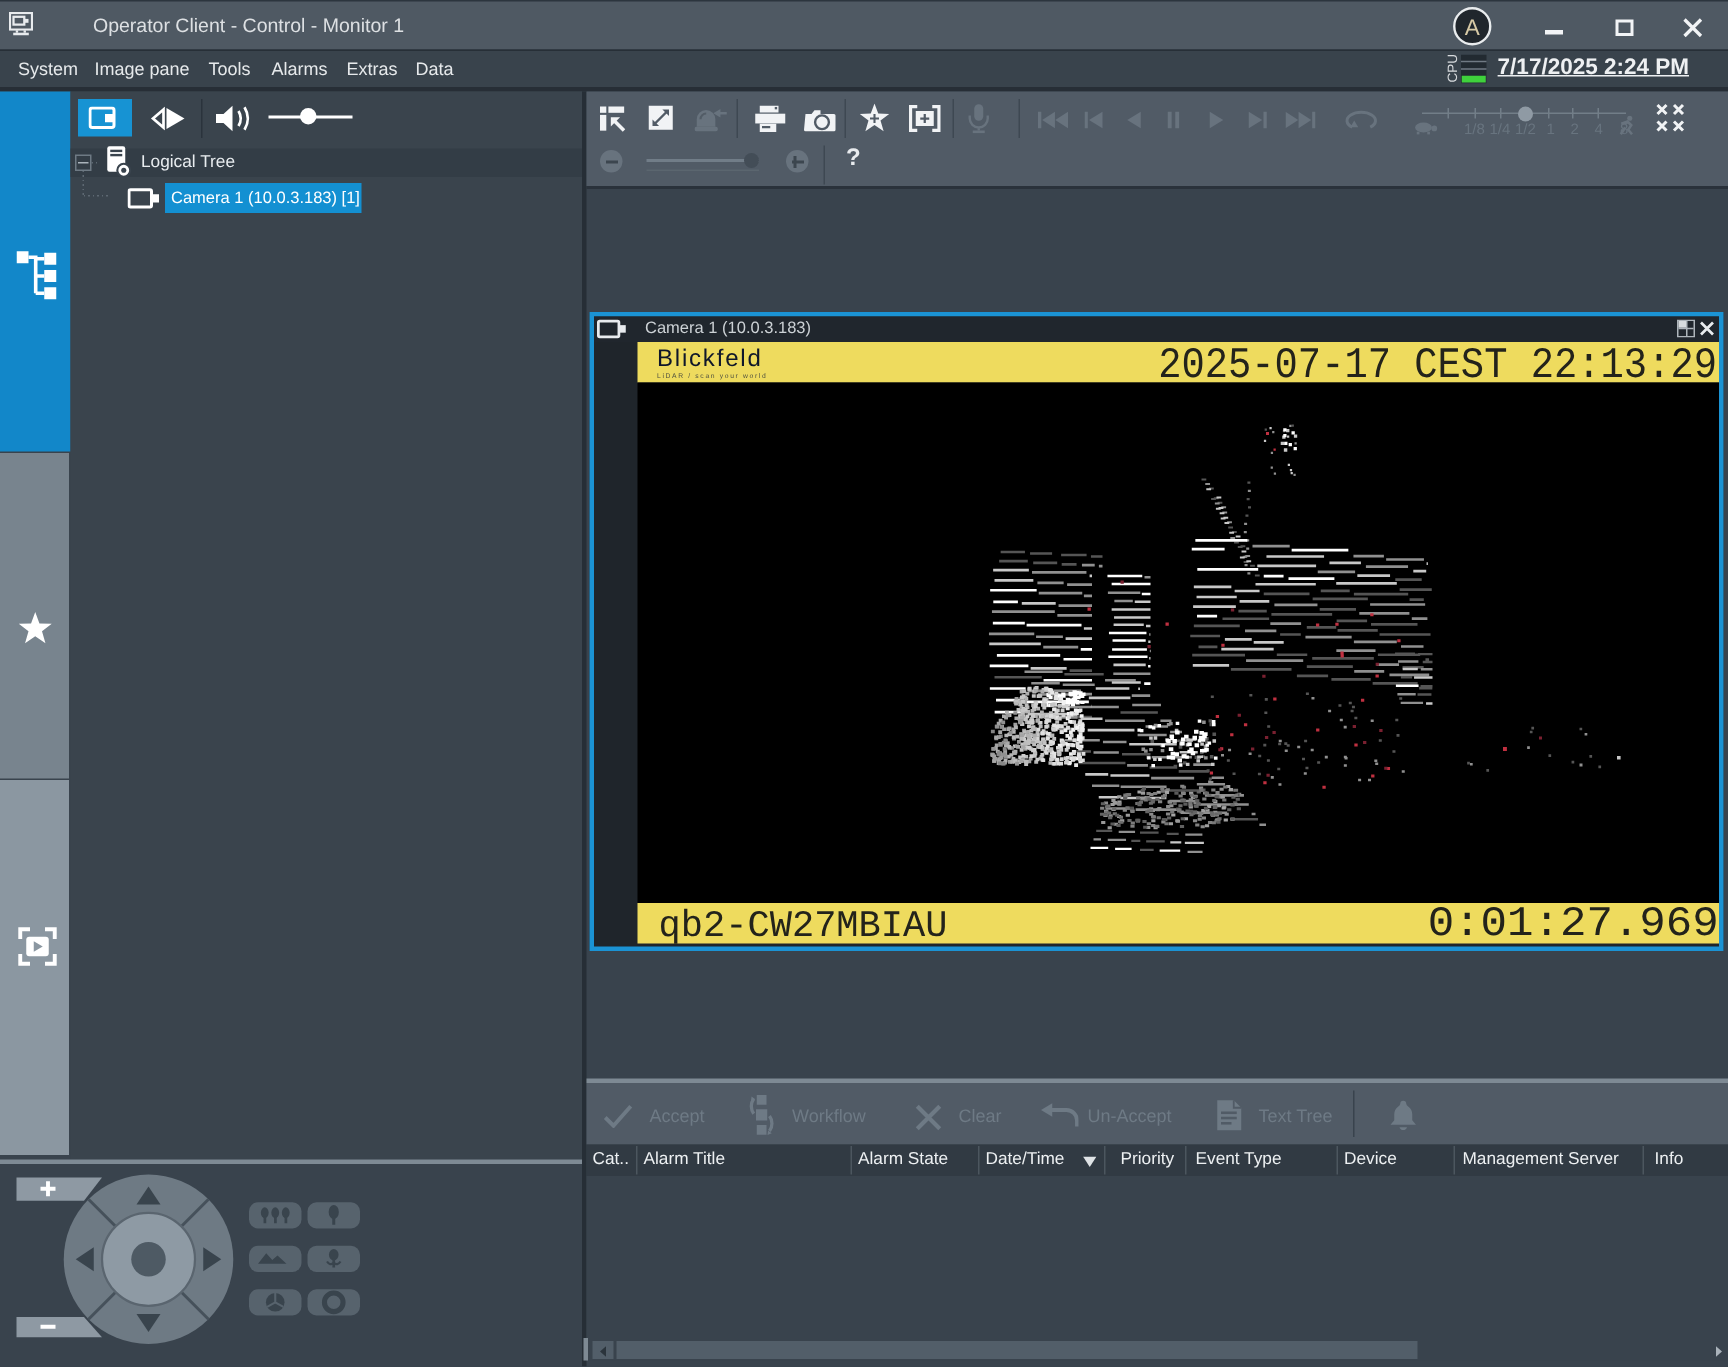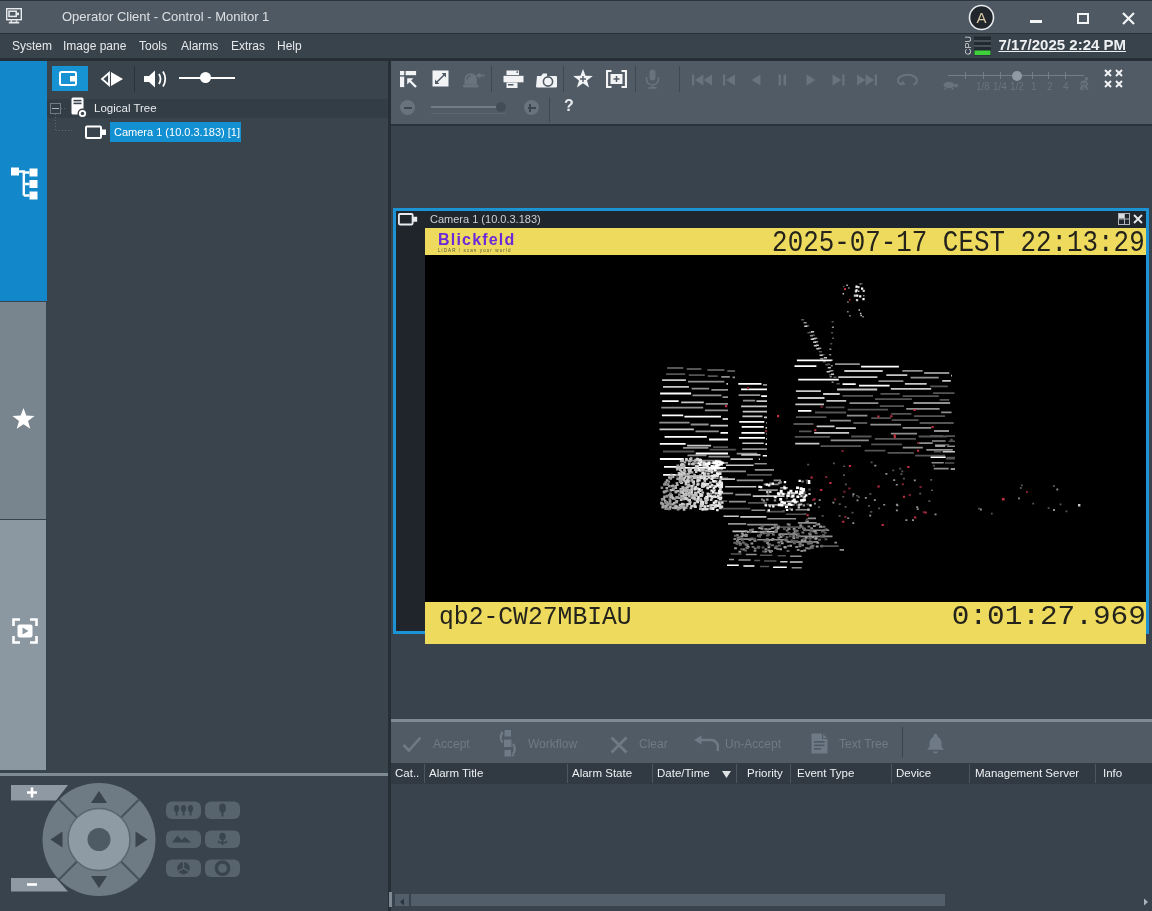--- a/index.html
+++ b/index.html
@@ -40,26 +40,26 @@
   .tsep1 { position:absolute; top:66px; width:1px; height:26px; background:#3e4852; }
   .tsep2 { position:absolute; top:97px; width:1px; height:26px; background:#3e4852; }
   .spdlbl { position:absolute; top:81px; font-size:10px; color:#68747f;margin-left:18px; }
 
   
   #pane { left:393px; top:208px; width:756px; height:426px; border:3px solid #1b93d4; background:#1f252b; }
   #ptitle { left:396px; top:211px; width:750px; height:17px; background:#20262d; }
   #ptitletxt { left:430px; top:213px; font-size:11px; color:#ccd1d5; }
   #vid-ytop { left:425px; top:228px; width:721px; height:27px; background:#eedb5e; }
   #vid-black { left:425px; top:255px; width:721px; height:347px; background:#000; }
-  #vid-ybot { left:425px; top:602px; width:721px; height:42px; background:#eedb5e; }
+  #vid-ybot { left:425px; top:602px; width:721px; height:27px; background:#eedb5e; }
   .osd { font-family:"Liberation Mono", monospace; color:#23231b; position:absolute; }
   #osd-clock { right:1px; top:-1px; font-size:29px; transform:scaleX(0.892); transform-origin:right;}
   #osd-name { left:14px; top:1px; font-size:25px; transform:scaleX(0.988); transform-origin:left;}
   #osd-time { right:0px; top:-1px; font-size:28px; transform:scaleX(1.05); transform-origin:right;}
-  #logo { left:13px; top:3px; font-size:16px; font-weight:700; color:#6d28d9; letter-spacing:1.2px; }
+  #logo { left:13px; top:3px; font-size:16px; font-weight:400; color:#0f172a; letter-spacing:1.2px; }
   #logosub { left:13px; top:20px; font-size:4.5px; color:#50513f; letter-spacing:1.1px; }
 
   
   #al-sep { left:391px; top:719px; width:761px; height:3px; background:#7e8a94; }
   #al-toolbar { left:391px; top:722px; width:761px; height:41px; background:#515b66; }
   .altxt { position:absolute; top:737px; font-size:12px; color:#6e7a85; }
   #al-header { left:391px; top:763px; width:761px; height:21px; background:#313a43; }
   .hcol { position:absolute; top:767px; font-size:11.5px; color:#edf0f2; }
   .hsep { position:absolute; top:764px; width:1px; height:19px; background:#4c565f; }
   #al-body { left:391px; top:784px; width:761px; height:108px; background:#39434d; }
@@ -95,21 +95,21 @@
   <svg class="abs" style="left:1122px;top:12px" width="13" height="13" viewBox="0 0 13 13">
     <path d="M1 1 L12 12 M12 1 L1 12" stroke="#f2f4f6" stroke-width="2.2"></path>
   </svg>
 
   <div class="abs" id="menubar"></div>
   <div class="menuitem" style="left:12px">System</div>
   <div class="menuitem" style="left:63px">Image pane</div>
   <div class="menuitem" style="left:139px">Tools</div>
   <div class="menuitem" style="left:181px">Alarms</div>
   <div class="menuitem" style="left:231px">Extras</div>
-  <div class="menuitem" style="left:277px">Help</div>
+  <div class="menuitem" style="left:277px">Data</div>
 
   <svg class="abs" style="left:963px;top:36px" width="30" height="20" viewBox="0 0 30 20">
     <text x="8" y="19" font-size="9" fill="#d7dadd" transform="rotate(-90 8 19)" font-family="Liberation Sans">CPU</text>
     <rect x="11" y="0.5" width="17" height="19" fill="#222a31"></rect>
     <line x1="11" y1="5" x2="28" y2="5" stroke="#707a84" stroke-width="1"></line>
     <line x1="11" y1="10" x2="28" y2="10" stroke="#707a84" stroke-width="1"></line>
     <rect x="11.5" y="14.5" width="16" height="4.5" fill="#3fd13c"></rect>
   </svg>
   <div id="datetxt">7/17/2025 2:24 PM</div>
   <div class="abs" id="menuline"></div>

